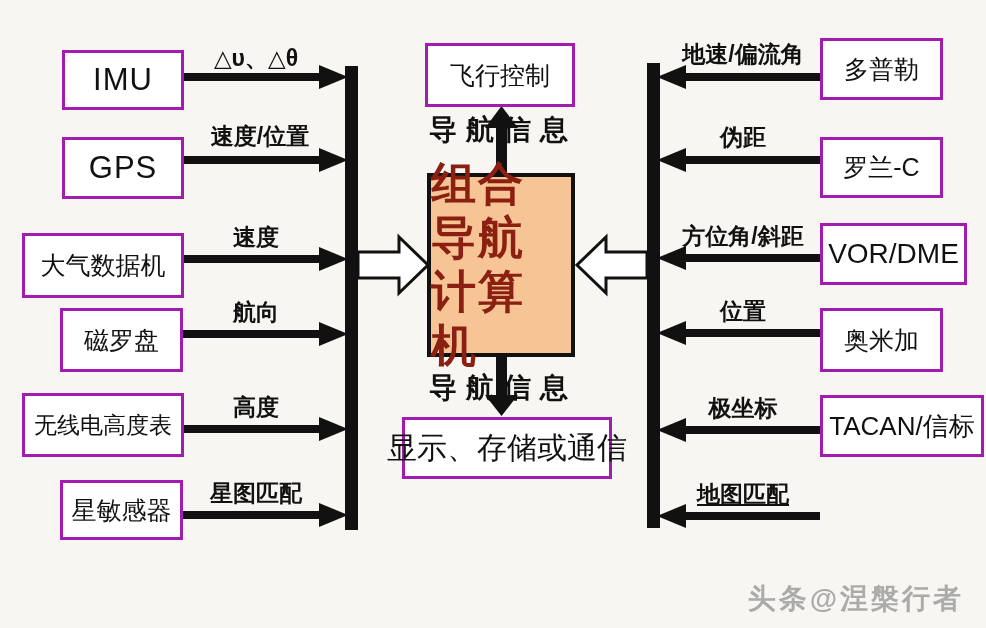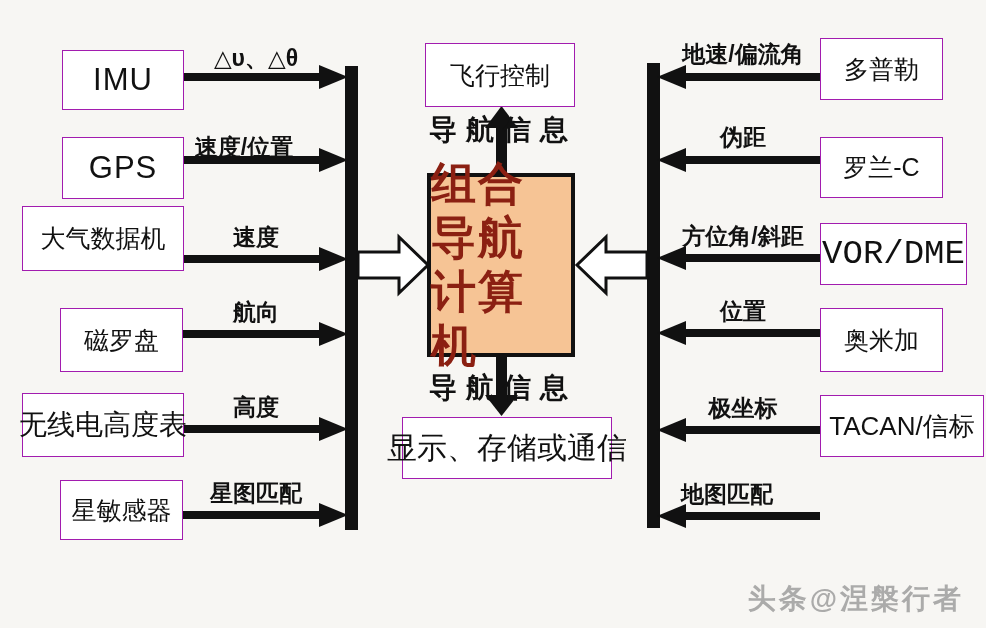--- a/index.html
+++ b/index.html
@@ -10,29 +10,29 @@
   .stage{
     position:relative;
     width:986px;height:628px;
     background:#f7f6f3;
     overflow:hidden;
   }
   .wires{position:absolute;left:0;top:0;z-index:1;}
   .box{
     position:absolute;z-index:2;
     background:#ffffff;
-    border:1px solid #a21caf;
+    border:3px solid #a21caf;
     display:flex;align-items:center;justify-content:center;
     color:#111111;
     font-size:25px;font-weight:500;
     box-sizing:border-box;
     white-space:nowrap;
   }
   .box.latin{font-size:31px;letter-spacing:1px;}
-  .box.latin-mid{font-size:34px;font-family:Liberation Mono, monospace;}
+  .box.latin-mid{font-size:28px;}
   .center-box{
     position:absolute;z-index:2;
     left:427px;top:173px;width:148px;height:184px;
     background:#F6C495;
     border:4px solid #111111;
     box-sizing:border-box;
     display:flex;flex-direction:column;align-items:center;justify-content:center;
     color:#8B2012;font-size:45px;font-weight:bold;line-height:1.2;
     letter-spacing:2px;
   }
@@ -126,35 +126,35 @@
   <div class="box" style="left:402px;top:417px;width:210px;height:62px;font-size:30px;align-items:center;">
     <span>显示、存储或通信</span>
   </div>
 
   <div class="box latin" style="left:62px;top:50px;width:122px;height:60px;">
     <span>IMU</span>
   </div>
   <div class="box latin" style="left:62px;top:137px;width:122px;height:62px;">
     <span>GPS</span>
   </div>
-  <div class="box" style="left:22px;top:206px;width:162px;height:65px;">
+  <div class="box" style="left:22px;top:233px;width:162px;height:65px;">
     <span>大气数据机</span>
   </div>
   <div class="box" style="left:60px;top:308px;width:123px;height:64px;">
     <span>磁罗盘</span>
   </div>
-  <div class="box" style="left:22px;top:393px;width:162px;height:64px;font-size:28px;text-align:right;">
+  <div class="box" style="left:22px;top:393px;width:162px;height:64px;font-size:23px;text-align:right;">
     <span>无线电高度表</span>
   </div>
   <div class="box" style="left:60px;top:480px;width:123px;height:60px;">
     <span>星敏感器</span>
   </div>
 
   <div class="sig" style="left:186px;top:44px;width:140px;">△υ、△θ</div>
-  <div class="sig" style="left:174px;top:122px;width:140px;margin-top:11px;">速度/位置</div>
+  <div class="sig" style="left:190px;top:122px;width:140px;">速度/位置</div>
   <div class="sig" style="left:186px;top:223px;width:140px;">速度</div>
   <div class="sig" style="left:186px;top:298px;width:140px;">航向</div>
   <div class="sig" style="left:186px;top:393px;width:140px;">高度</div>
   <div class="sig" style="left:186px;top:479px;width:140px;">星图匹配</div>
 
   <div class="box" style="left:820px;top:38px;width:123px;height:62px;">
     <span>多普勒</span>
   </div>
   <div class="box" style="left:820px;top:137px;width:123px;height:61px;">
     <span>罗兰-C</span>
@@ -167,17 +167,17 @@
   </div>
   <div class="box" style="left:820px;top:395px;width:164px;height:62px;font-size:26px;">
     <span>TACAN/信标</span>
   </div>
 
   <div class="sig" style="left:668px;top:40px;width:150px;">地速/偏流角</div>
   <div class="sig" style="left:668px;top:123px;width:150px;">伪距</div>
   <div class="sig" style="left:668px;top:222px;width:150px;">方位角/斜距</div>
   <div class="sig" style="left:668px;top:297px;width:150px;">位置</div>
   <div class="sig" style="left:668px;top:394px;width:150px;">极坐标</div>
-  <div class="sig" style="left:652px;top:480px;width:150px;">地图匹配</div>
+  <div class="sig" style="left:668px;top:480px;width:150px;text-decoration:underline;">地图匹配</div>
 
   <div class="watermark">头条@涅槃行者</div>
 
 </div>
 
 </body></html>

